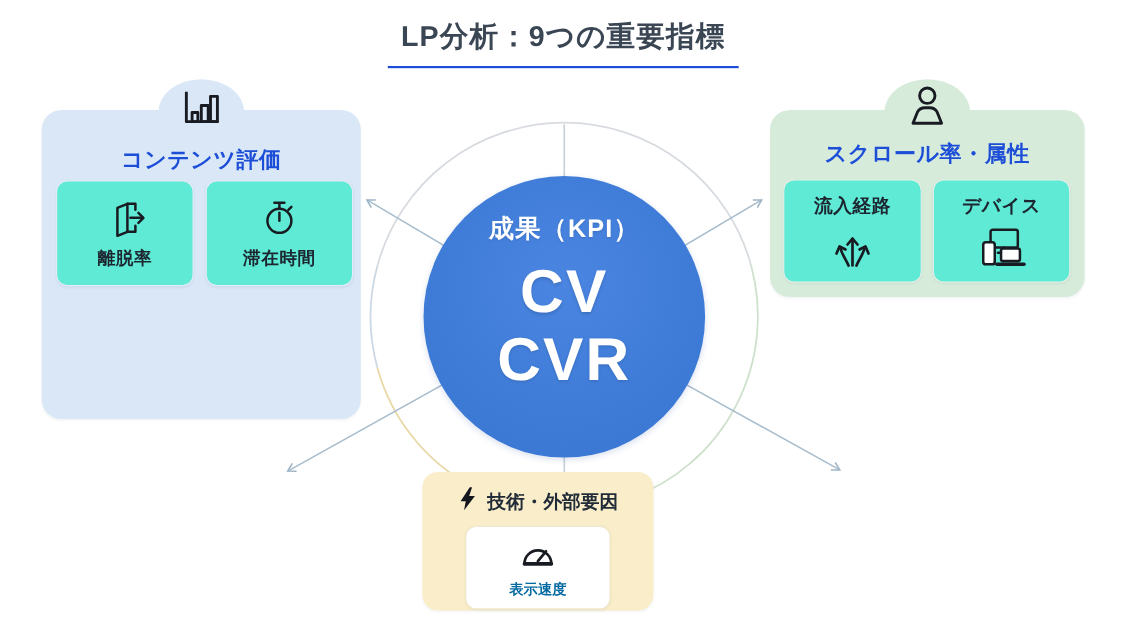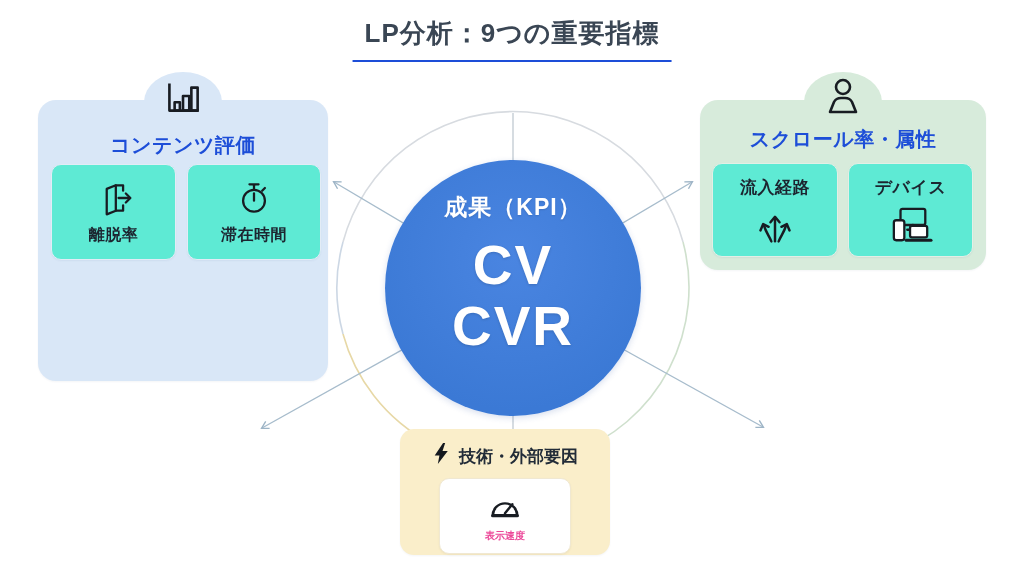--- a/index.html
+++ b/index.html
@@ -12,21 +12,21 @@
     position:absolute;top:16px;left:50%;transform:translateX(-50%);
     font-size:26px;font-weight:bold;color:#3a4654;letter-spacing:1px;
     padding:0 12px 9px;border-bottom:2px solid #1d4ed8;white-space:nowrap;
   }
   
   .connectors{position:absolute;left:0;top:0;z-index:1;}
   
   .panel{position:absolute;border-radius:18px;box-shadow:0 1px 2px rgba(30,60,90,.05);}
   .panel-left {left:38px;top:100px;width:290px;height:281px;background:#d9e7f7;z-index:2;}
   .panel-right{left:700px;top:100px;width:286px;height:170px;background:#d7ebdb;z-index:2;}
-  .panel-bottom{left:400px;top:429px;width:210px;height:126px;background:#faeeca;border-radius:14px;z-index:2;}
+  .panel-bottom{left:384px;top:429px;width:210px;height:126px;background:#faeeca;border-radius:14px;z-index:2;}
   .bump{
     position:absolute;left:50%;transform:translateX(-50%);top:-28px;
     width:78px;height:30px;border-radius:39px 39px 0 0/30px 30px 0 0;background:inherit;
   }
   .bump-icon{position:absolute;left:50%;transform:translateX(-50%);top:-26px;line-height:0;}
   .panel h2{
     margin:0;text-align:center;font-size:20px;font-weight:bold;color:#1d4ed8;letter-spacing:.5px;
   }
   .panel-left  h2{margin-top:32px;}
   .panel-right h2{margin-top:26px;}
@@ -50,21 +50,21 @@
   
   .tech-header{
     display:flex;align-items:center;justify-content:center;gap:8px;margin-top:13px;
     font-size:17px;font-weight:bold;color:#222c38;
   }
   .tech-card{
     width:130px;height:74px;margin:8px auto 0;background:#fff;border:1px solid #f0e8d2;
     border-radius:10px;display:flex;flex-direction:column;align-items:center;justify-content:center;gap:5px;
     box-shadow:0 1px 2px rgba(120,100,40,.08);
   }
-  .tech-card .lbl{font-size:10px;font-weight:bold;color:#ec4899;}
+  .tech-card .lbl{font-size:13px;font-weight:bold;color:#0369a1;}
   
   .kpi{
     position:absolute;left:385px;top:160px;width:256px;height:256px;border-radius:50%;
     background:radial-gradient(circle at 50% 38%, #4a85e1 0%, #3b79d5 75%);
     z-index:3;color:#ffffff;text-align:center;
     box-shadow:0 2px 6px rgba(40,80,160,.18);
   }
   .kpi .sub{margin-top:32px;font-size:23px;font-weight:600;letter-spacing:1px;text-shadow:0 1px 2px rgba(0,0,0,.12);}
   .kpi .big{font-size:55px;font-weight:800;line-height:1.1;letter-spacing:2px;text-shadow:0 1px 3px rgba(0,0,0,.15);}
   .kpi .big.first{margin-top:12px;}

